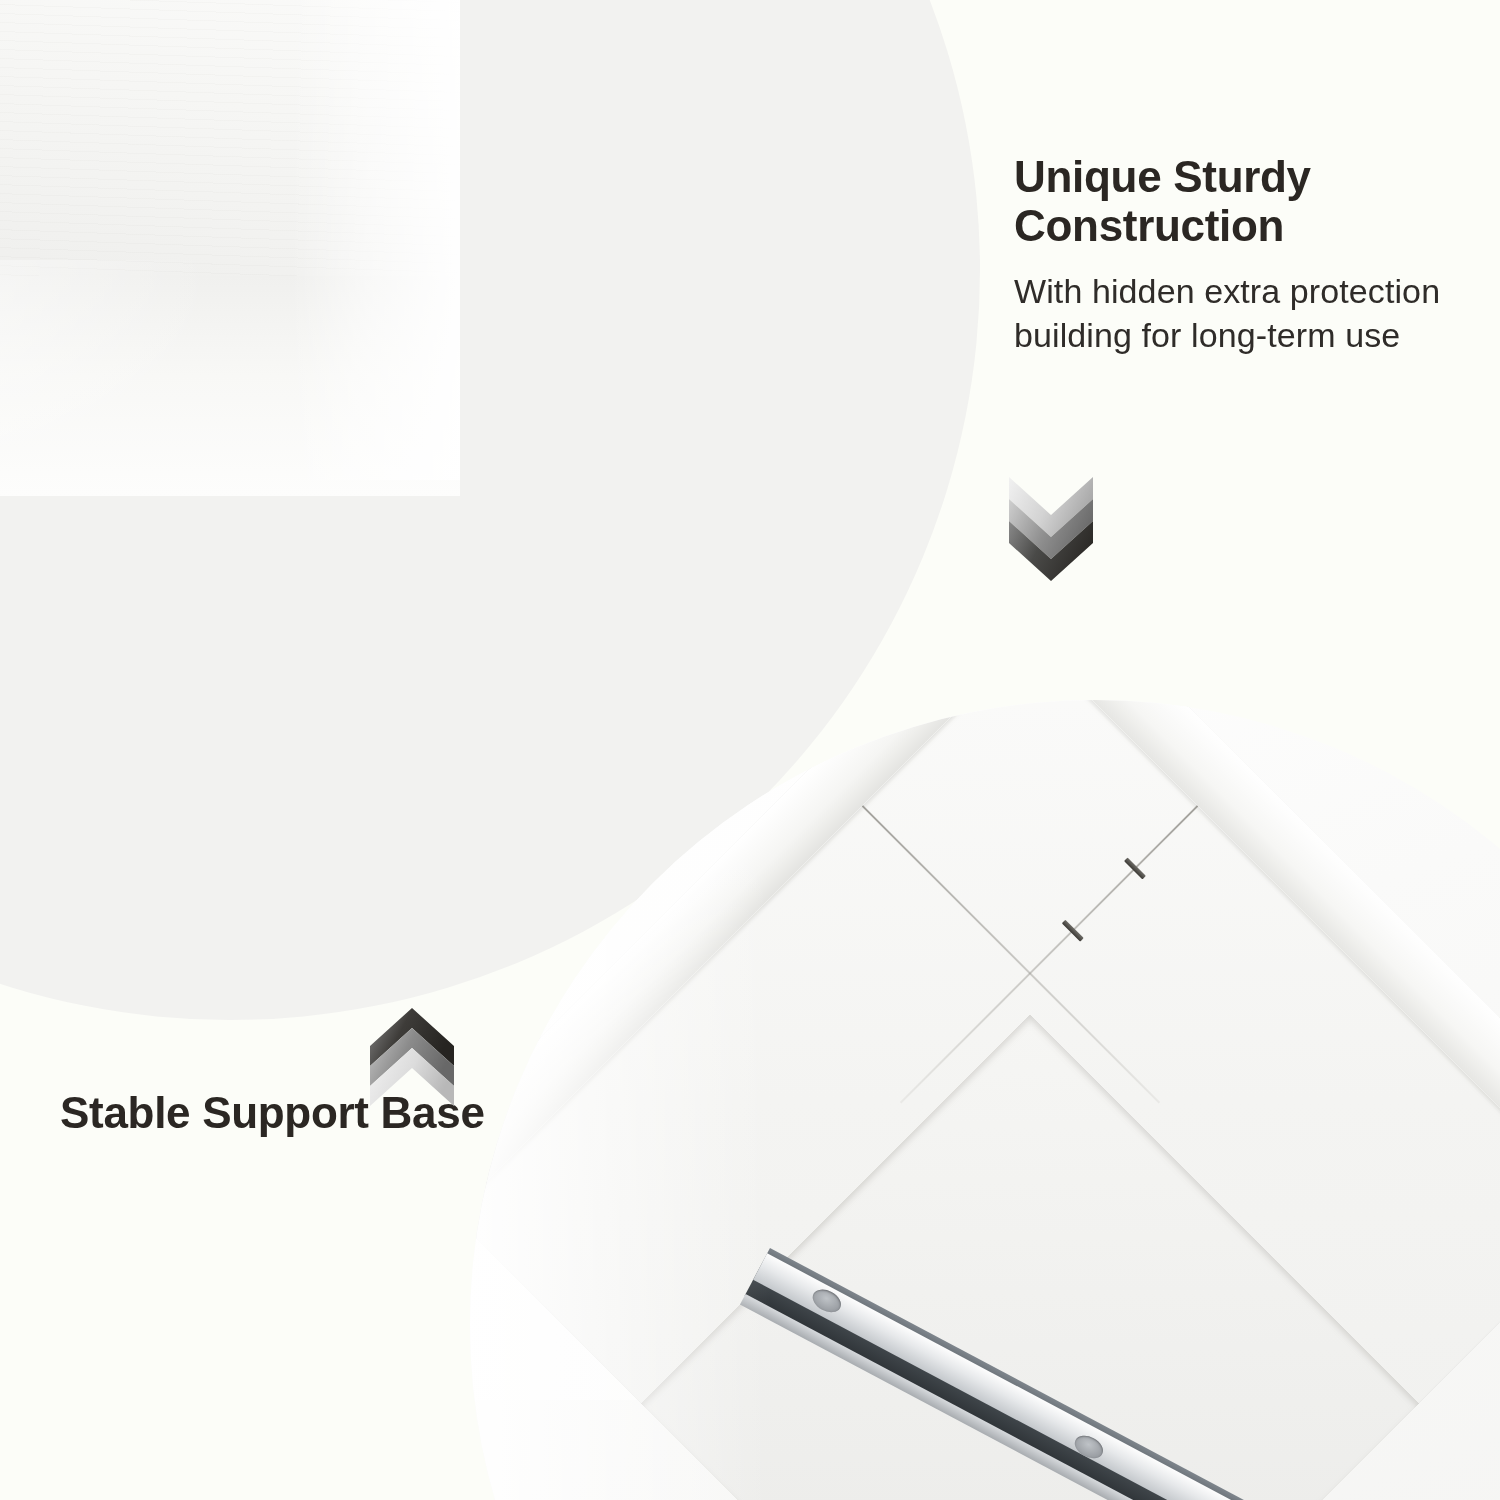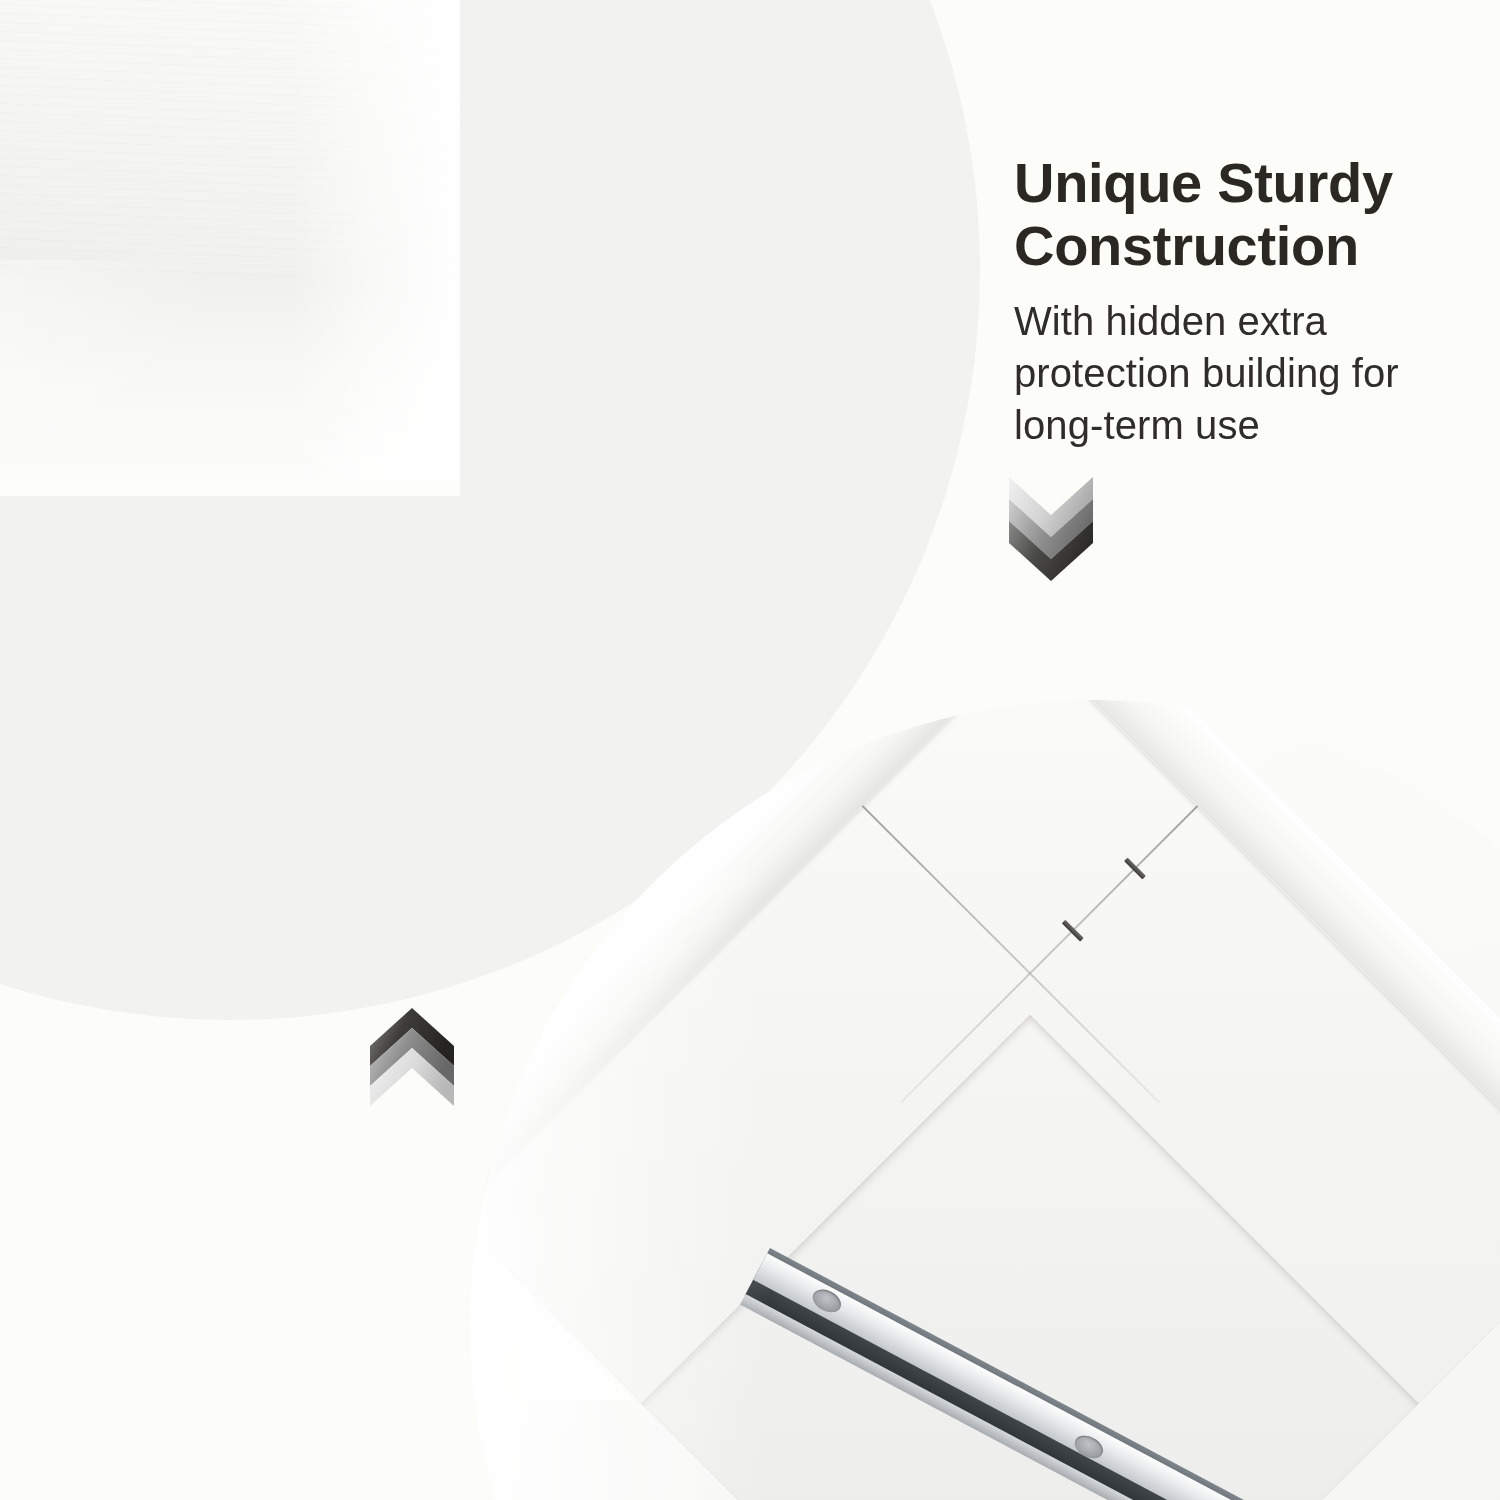--- a/index.html
+++ b/index.html
@@ -188,29 +188,29 @@
     pointer-events: none;
   }
 
   
   .text-block { position: absolute; }
   #block-top { left: 1014px; top: 152px; width: 450px; }
   #block-bottom { left: 60px; top: 1088px; width: 470px; }
 
   .feat-title {
     margin: 0;
-    font-size: 56px;
+    font-size: 44px;
     font-weight: bold;
     line-height: 1.12;
     letter-spacing: -0.3px;
     color: #2b2723;
   }
   .feat-desc {
     margin: 18px 0 0 0;
-    font-size: 40px;
+    font-size: 34px;
     font-weight: 400;
     line-height: 1.30;
     letter-spacing: 0.1px;
     color: #2f2c29;
   }
 
   
   .chev-group { position: absolute; }
   #chev-down { left: 1005px; top: 475px; width: 92px; height: 108px; }
   #chev-up   { left: 366px;  top: 1008px; width: 92px; height: 100px; }
@@ -289,20 +289,21 @@
           <stop offset="100%" stop-color="#2c2a27"></stop>
         </linearGradient>
       </defs>
       <path d="M4 2 L46 40 L88 2 L88 24 L46 62 L4 24 Z" fill="url(#gdn1)"></path>
       <path d="M4 24 L46 62 L88 24 L88 46 L46 84 L4 46 Z" fill="url(#gdn2)"></path>
       <path d="M4 46 L46 84 L88 46 L88 68 L46 106 L4 68 Z" fill="url(#gdn3)"></path>
     </svg>
   </div>
 
   <div class="text-block" id="block-bottom">
+    <h2 class="feat-title">Stable Support Base</h2>
   </div>
 
   <div class="chev-group" id="chev-up">
     <svg viewBox="0 0 92 100" xmlns="http://www.w3.org/2000/svg" aria-hidden="true">
       <defs>
         <linearGradient id="gup1" x1="0" y1="0" x2="1" y2="0.35">
           <stop offset="0%" stop-color="#8a8a8a"></stop>
           <stop offset="45%" stop-color="#3e3c39"></stop>
           <stop offset="100%" stop-color="#262421"></stop>
         </linearGradient>

